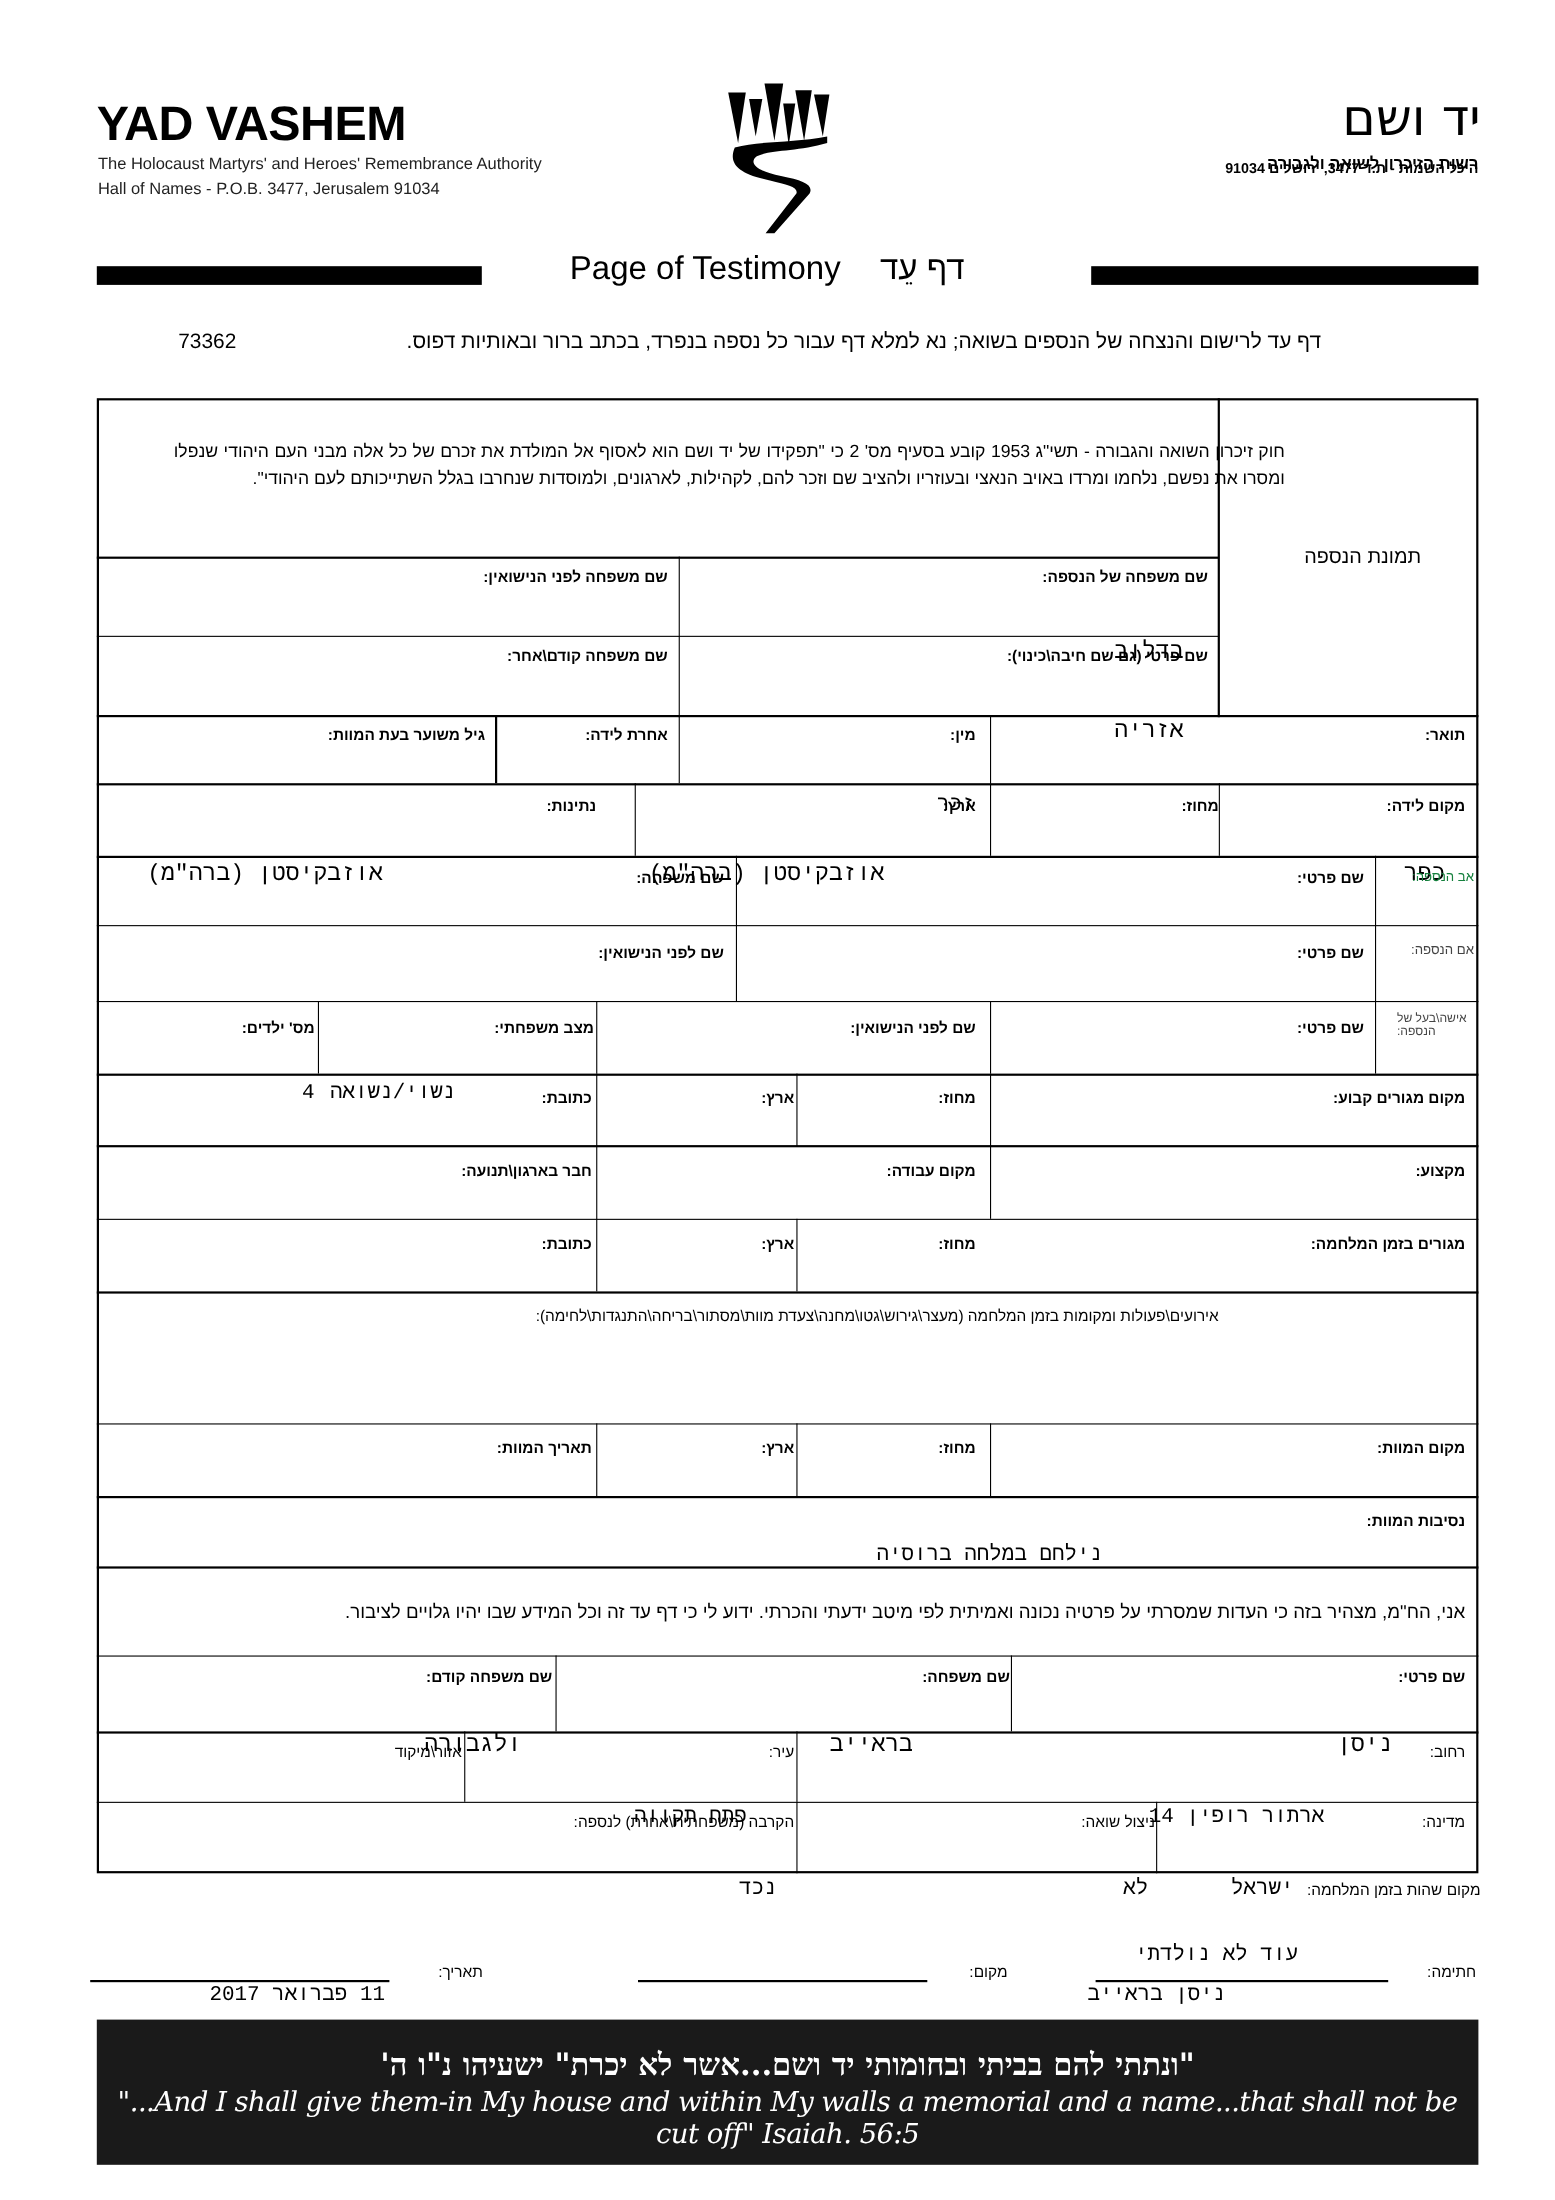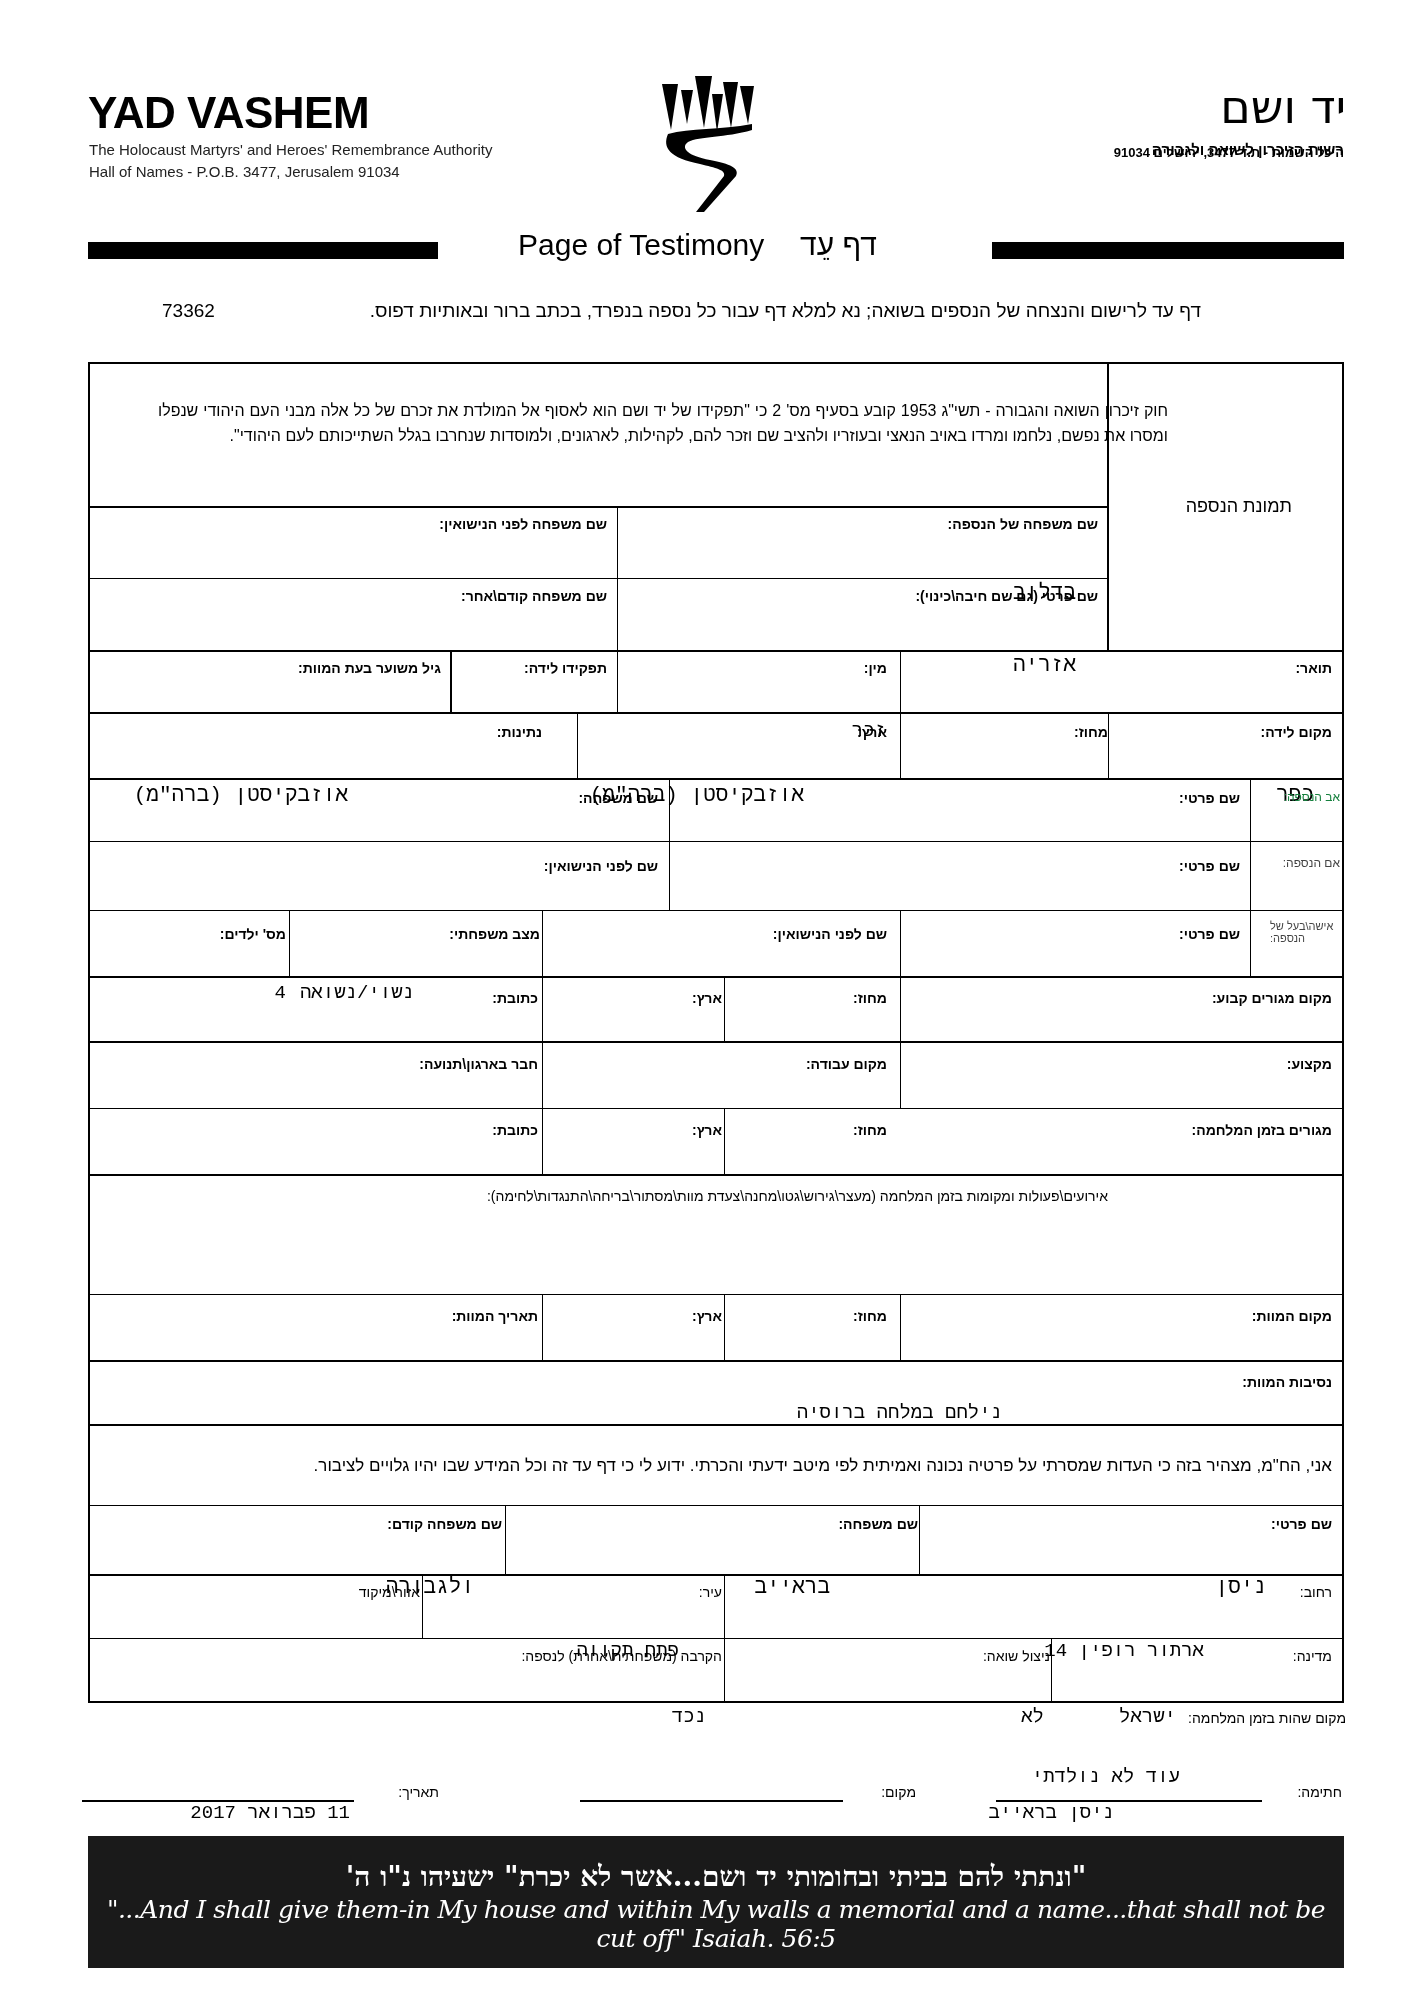--- a/index.html
+++ b/index.html
@@ -111,21 +111,21 @@
 <div class="lbl" style="right:316px; top:516px">שם משפחה של הנספה:</div>
 <div class="val" style="right:338px; top:550px">בדלוב</div>
 <div class="lbl" style="right:807px; top:516px">שם משפחה לפני הנישואין:</div>
 <div class="lbl" style="right:316px; top:588px">שם פרטי (גם שם חיבה\כינוי):</div>
 <div class="val" style="right:338px; top:622px">אזריה</div>
 <div class="lbl" style="right:807px; top:588px">שם משפחה קודם\אחר:</div>
 
 <div class="lbl" style="right:82px; top:660px">תואר:</div>
 <div class="lbl" style="right:527px; top:660px">מין:</div>
 <div class="val" style="right:528px; top:688px; font-size:19px">זכר</div>
-<div class="lbl" style="right:807px; top:660px">תפקידו לידה:</div>
+<div class="lbl" style="right:807px; top:660px">אחרת לידה:</div>
 <div class="lbl" style="right:973px; top:660px">גיל משוער בעת המוות:</div>
 
 <div class="lbl" style="right:82px; top:724px">מקום לידה:</div>
 <div class="val" style="right:100px; top:752px">כפר</div>
 <div class="lbl" style="right:306px; top:724px">מחוז:</div>
 <div class="lbl" style="right:527px; top:724px">ארץ:</div>
 <div class="val" style="right:610px; top:752px">אוזבקיסטן (ברה"מ)</div>
 <div class="lbl" style="right:872px; top:724px">נתינות:</div>
 <div class="val" style="right:1066px; top:752px">אוזבקיסטן (ברה"מ)</div>
 

